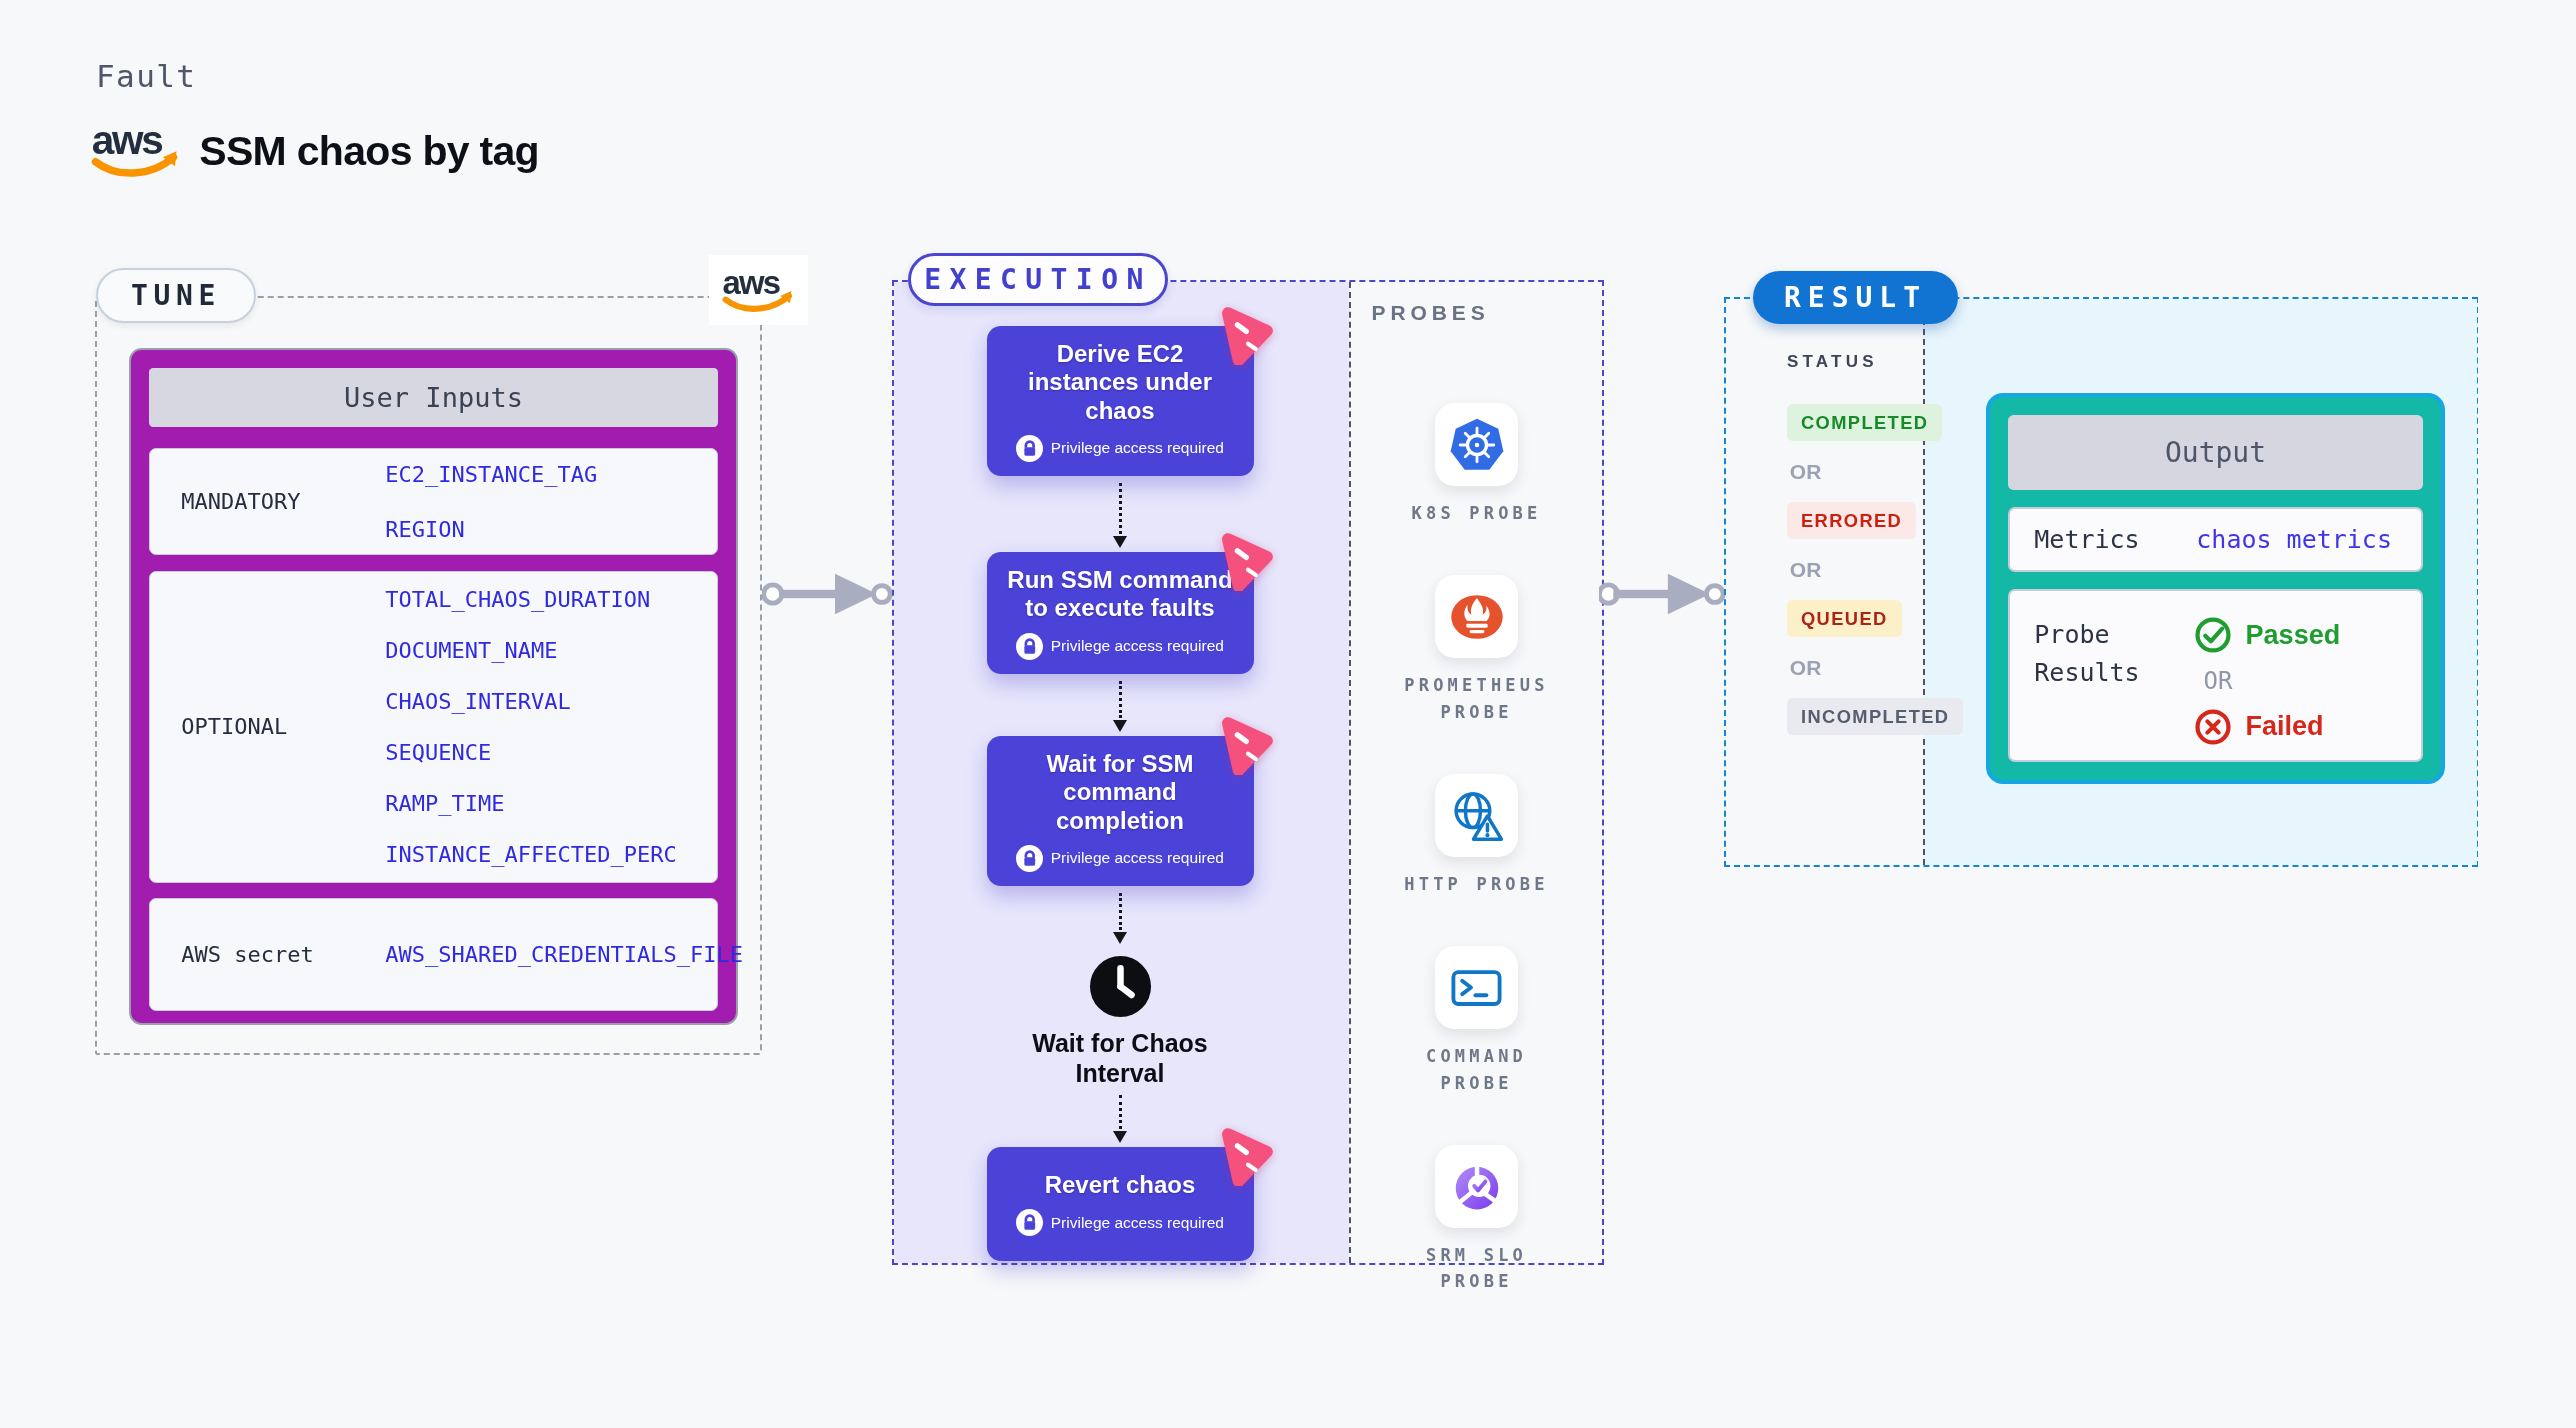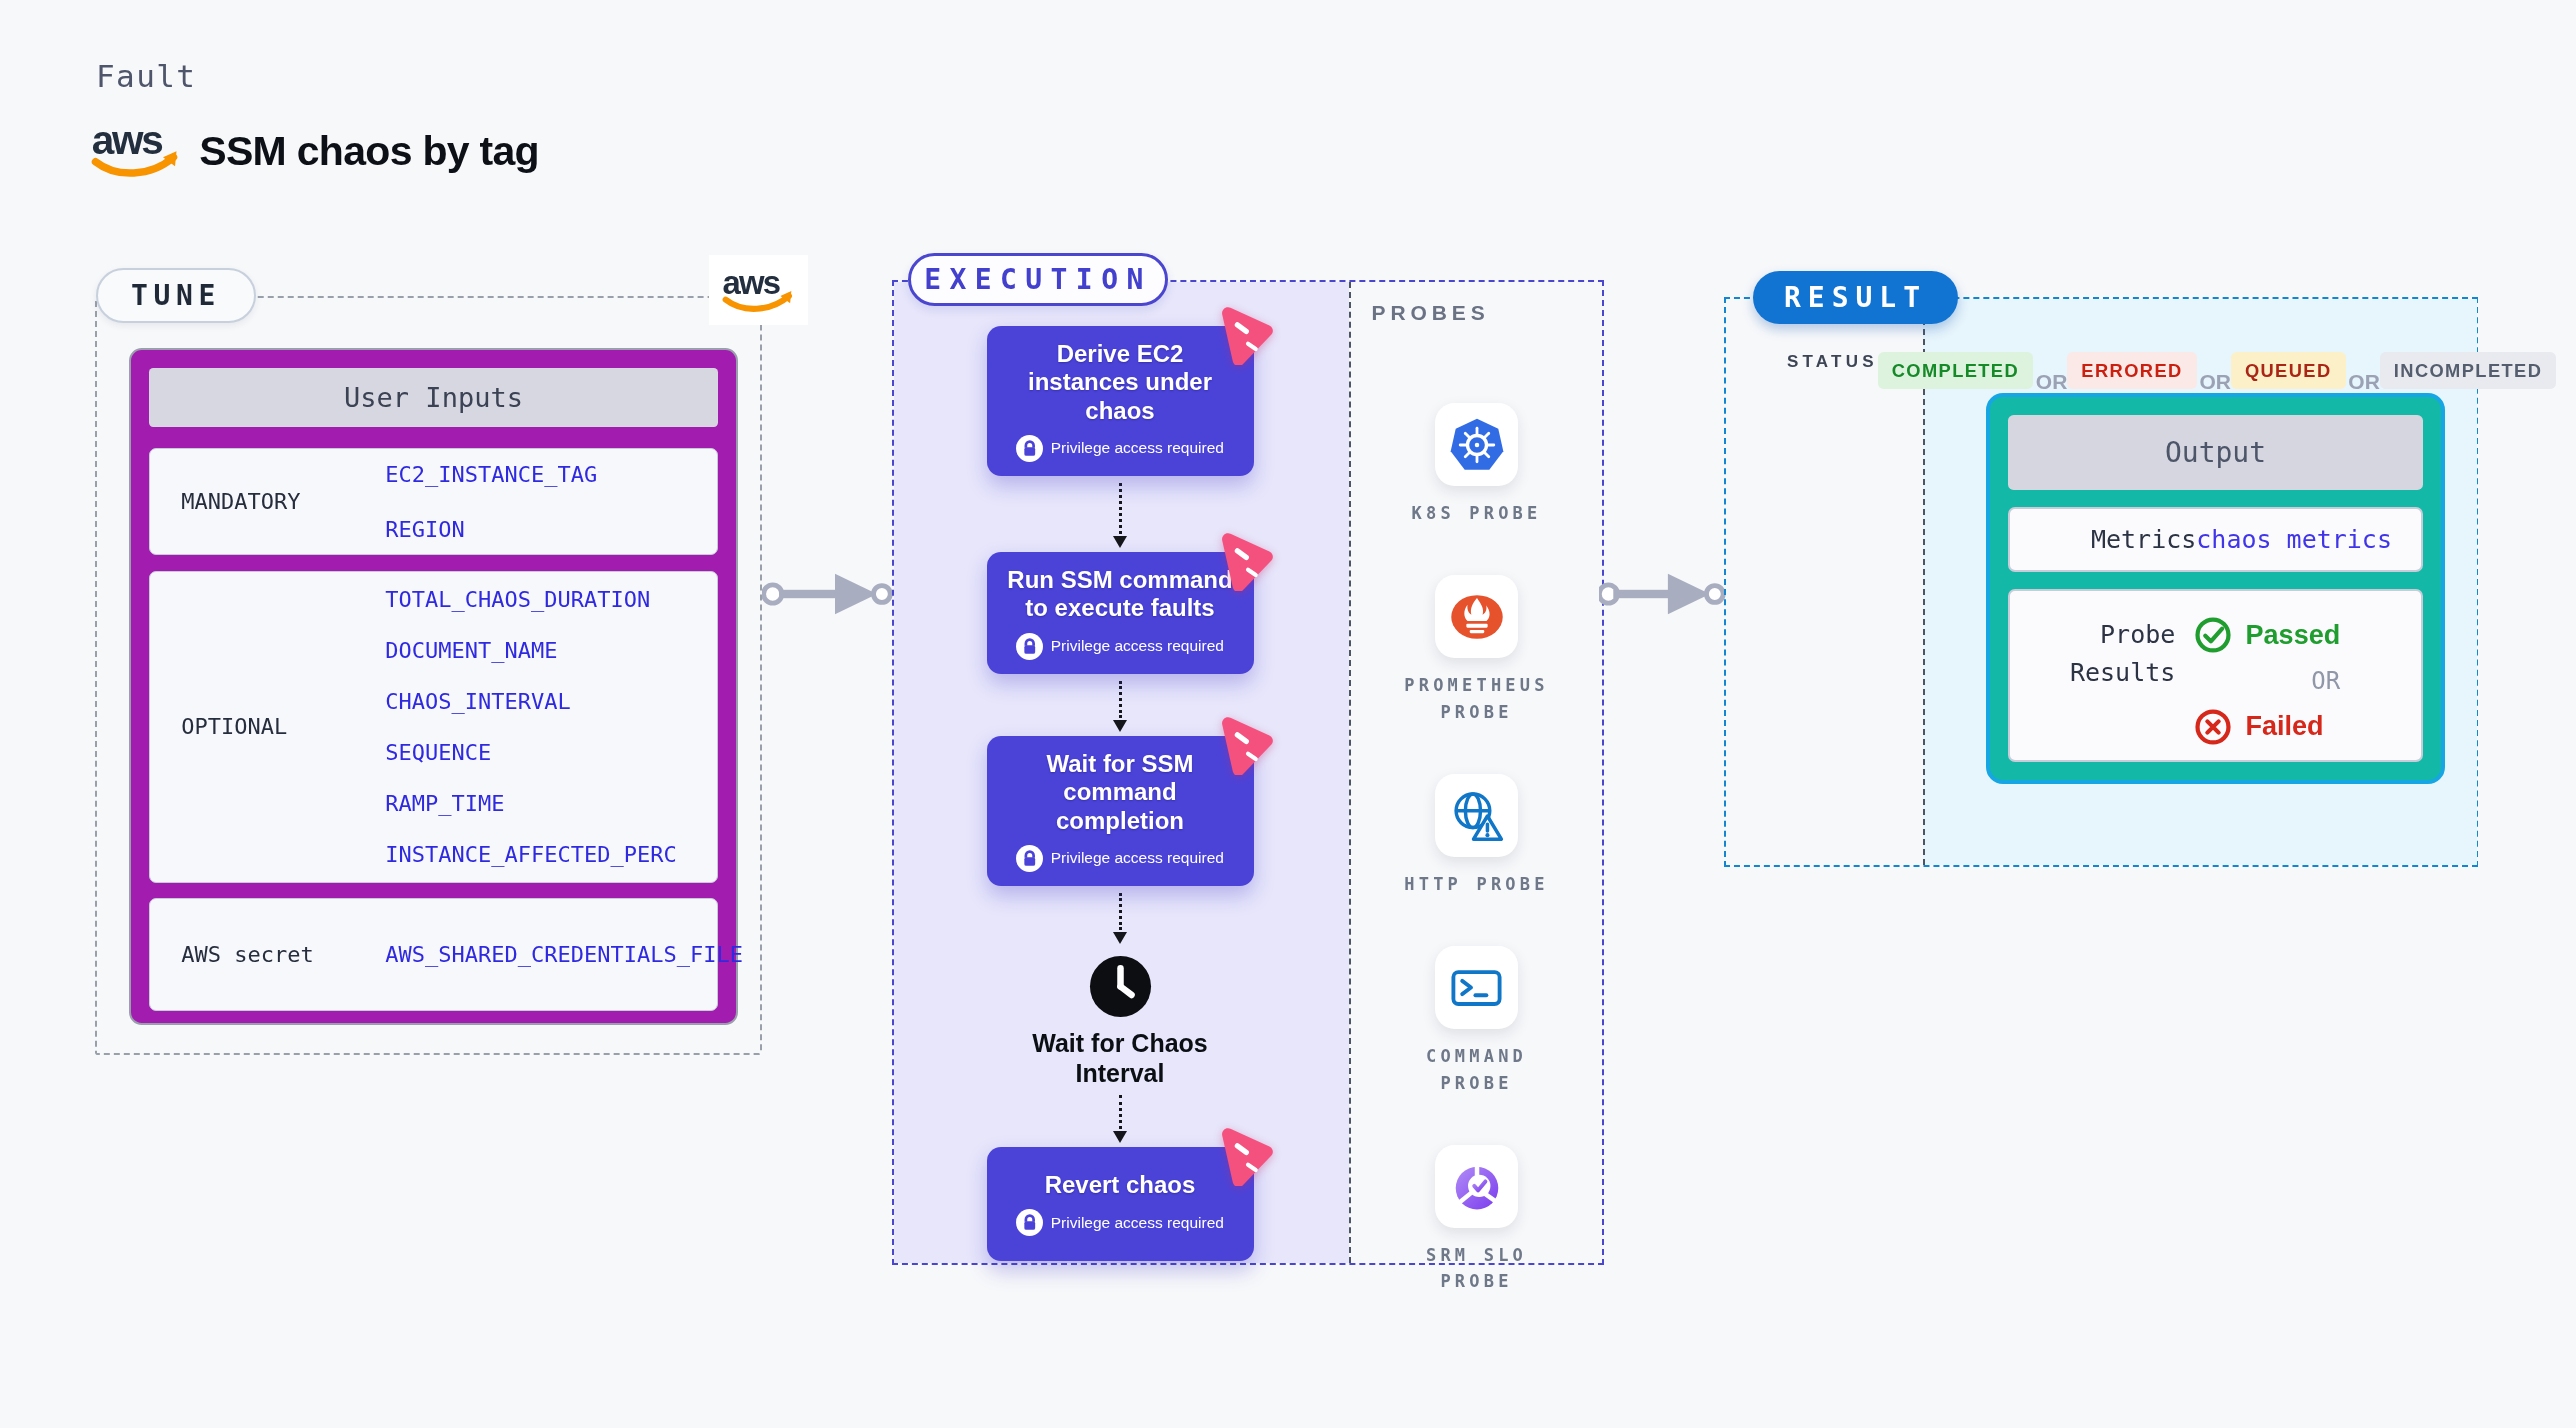--- a/index.html
+++ b/index.html
@@ -85,37 +85,37 @@
                  text-align:center; line-height:1.55; width:148px;
                  font-family:"DejaVu Sans Mono",monospace; }
 
   
   #result-box { position:absolute; left:1724px; top:297px; width:754px; height:570px;
                 border:2.8px dashed #1286d2; }
   #result-fill { position:absolute; left:197px; top:0; width:554px; height:100%; background:#e7f5fc; }
   #result-divider { position:absolute; left:197px; top:0; height:100%; width:0; border-left:2.1px dashed #4b5563; }
   #result-pill { left:1753px; top:271px; width:205px; height:53px; background:#1173d2; color:#ffffff;
                  font-size:28px; letter-spacing:7px; box-shadow:0 5.6px 11.3px rgba(20,90,180,.30); }
-  #status-col { position:absolute; left:1787px; top:352px; display:flex; flex-direction:row;
+  #status-col { position:absolute; left:1787px; top:352px; display:flex; flex-direction:column;
                 align-items:flex-start; }
   #status-title { font-size:17px; font-weight:bold; letter-spacing:4.2px; color:#3d4555; margin-bottom:32px; }
   .status-badge { font-size:18.3px; font-weight:bold; letter-spacing:1.4px; padding:7.7px 14px;
                   border-radius:5.6px; }
   .or-label { font-size:21px; font-weight:bold; color:#9aa2b4; margin:18.3px 0 18.3px 2.8px; }
   .badge-completed   { color:#168a28; background:#def3de; }
   .badge-errored     { color:#cb1f10; background:#fbe9e7; }
   .badge-queued      { color:#ab2516; background:#fcf0c9; }
   .badge-incompleted { color:#555e6e; background:#e8eaef; }
 
   #output-panel { position:absolute; left:1986px; top:393px; width:459px; height:391px; background:#14b8a6;
                   border:4.2px solid #15a6e3; border-radius:17px; padding:18.3px; display:flex; flex-direction:column; }
   #output-header { height:75px; background:#d6d6e0; border-radius:5.6px; display:flex; align-items:center;
                    justify-content:center; font-family:"DejaVu Sans Mono",monospace; font-size:28px;
                    color:#4d5568; margin-bottom:17px; flex:none; }
-  .output-row { border:2.1px solid #c8ccd9; background:#fbfbfd; border-radius:7px; display:flex;text-align:right; }
+  .output-row { border:2.1px solid #c8ccd9; background:#fbfbfd; border-radius:7px; display:flex; }
   #metrics-row { height:65px; align-items:center; padding-left:24px; margin-bottom:17px; flex:none; }
   #metrics-row .out-label { width:162px; }
   .out-label { font-family:"DejaVu Sans Mono",monospace; font-size:25px; color:#2c3344; line-height:1.5; }
   #metrics-value { font-family:"DejaVu Sans Mono",monospace; font-size:25px; color:#4035e8; }
   #probe-results-row { flex:1; padding:25px 0 8px 24px; align-items:flex-start; }
   #probe-results-row .out-label { width:141px; flex:none; }
   #probe-outcomes { display:flex; flex-direction:column; gap:12.7px; margin-left:18.3px; }
   .outcome { display:flex; align-items:center; gap:14px; }
   .outcome-text { font-size:27px; font-weight:bold; }
   #passed-text { color:#1f9d2f; } #failed-text { color:#d5281b; }

